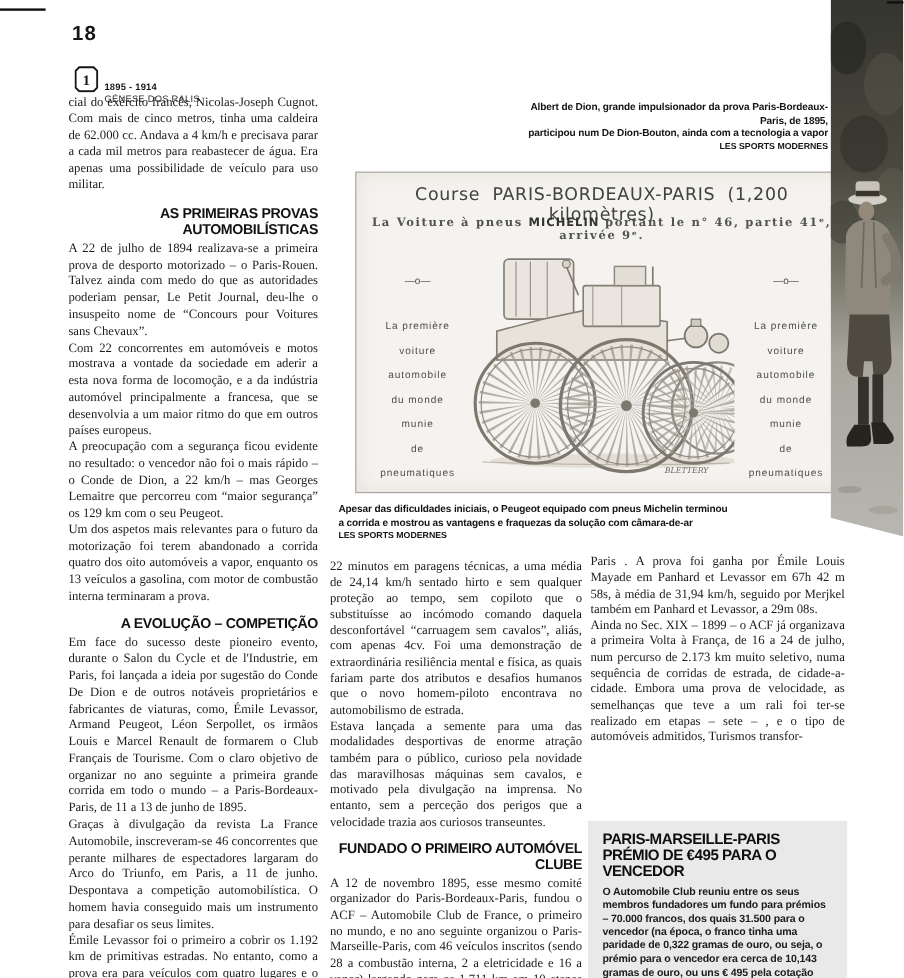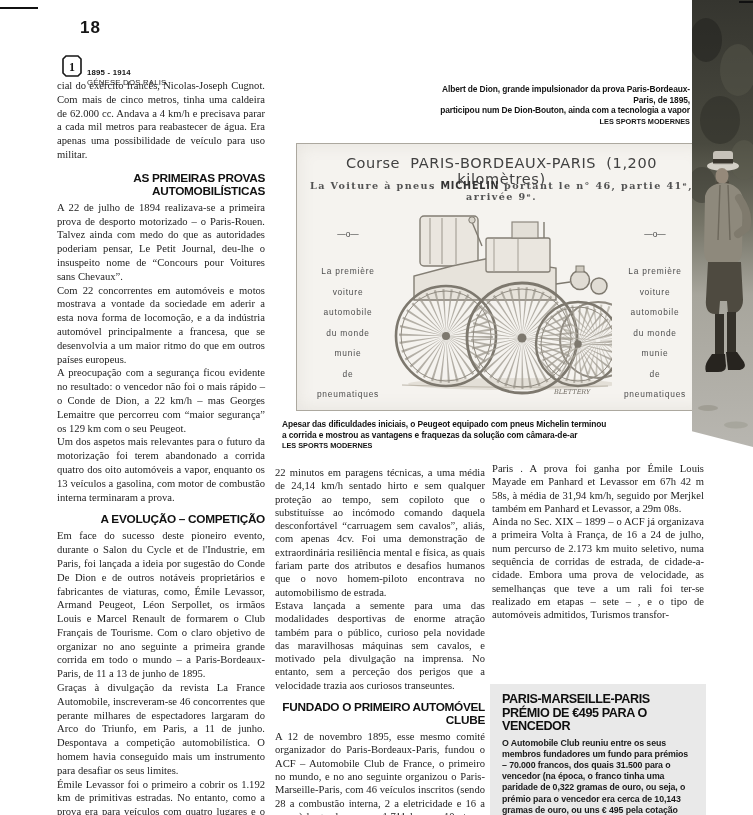--- a/index.html
+++ b/index.html
@@ -4,21 +4,21 @@
 <style>
   html,body{margin:0;padding:0;}
   body{width:753px;height:815px;background:#ffffff;font-family:"Liberation Serif",serif;color:#1c1c1c;overflow:hidden;}
   .page{position:relative;width:753px;height:815px;background:#fff;}
 
   
   .crop-left{position:absolute;left:0;top:7px;width:38px;height:2px;background:#111;}
   .crop-right{position:absolute;right:0;top:1px;width:14px;height:2px;background:#111;z-index:5;}
 
   
-  .pagenum{position:absolute;left:80px;top:18px;font-family:"Liberation Sans",sans-serif;font-weight:800;font-size:17px;letter-spacing:1px;color:#161616;}
+  .pagenum{position:absolute;left:60px;top:18px;font-family:"Liberation Sans",sans-serif;font-weight:800;font-size:17px;letter-spacing:1px;color:#161616;}
   .chapterrow{position:absolute;left:62px;top:44px;display:flex;align-items:center;gap:5px;}
   .chaptermeta{display:flex;flex-direction:column;line-height:9px;}
   .chapteryears{font-family:"Liberation Sans",sans-serif;font-weight:800;font-size:7.8px;color:#161616;letter-spacing:.2px;margin-top:24px;}
   .chapterseries{font-family:"Liberation Sans",sans-serif;font-size:7.8px;color:#2d2d2d;letter-spacing:.2px;margin-top:1px;}
 
   
   .col{position:absolute;text-align:justify;}
   .col p{margin:0;}
   .col-left{left:57px;top:79px;width:208px;font-size:10.6px;line-height:13.8px;}
   .col-mid{left:275px;top:466px;width:210px;font-size:10.6px;line-height:13.3px;}

